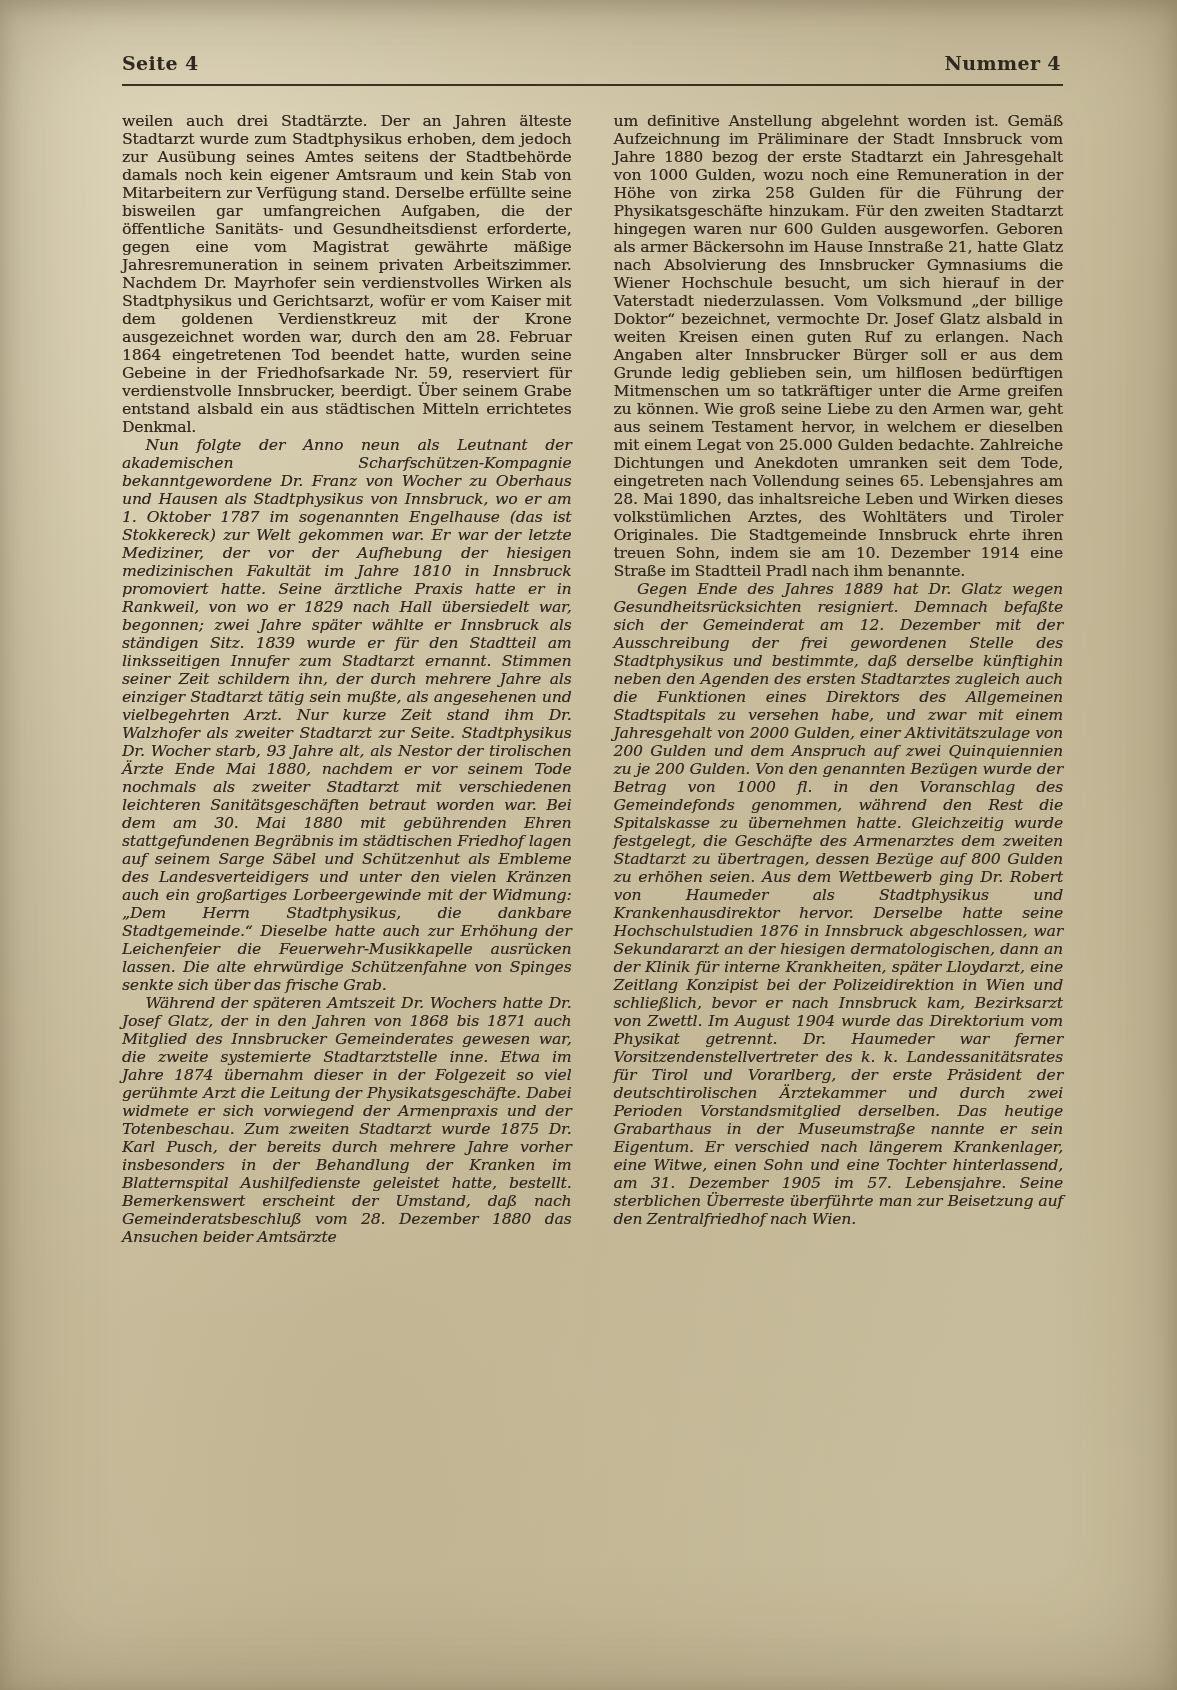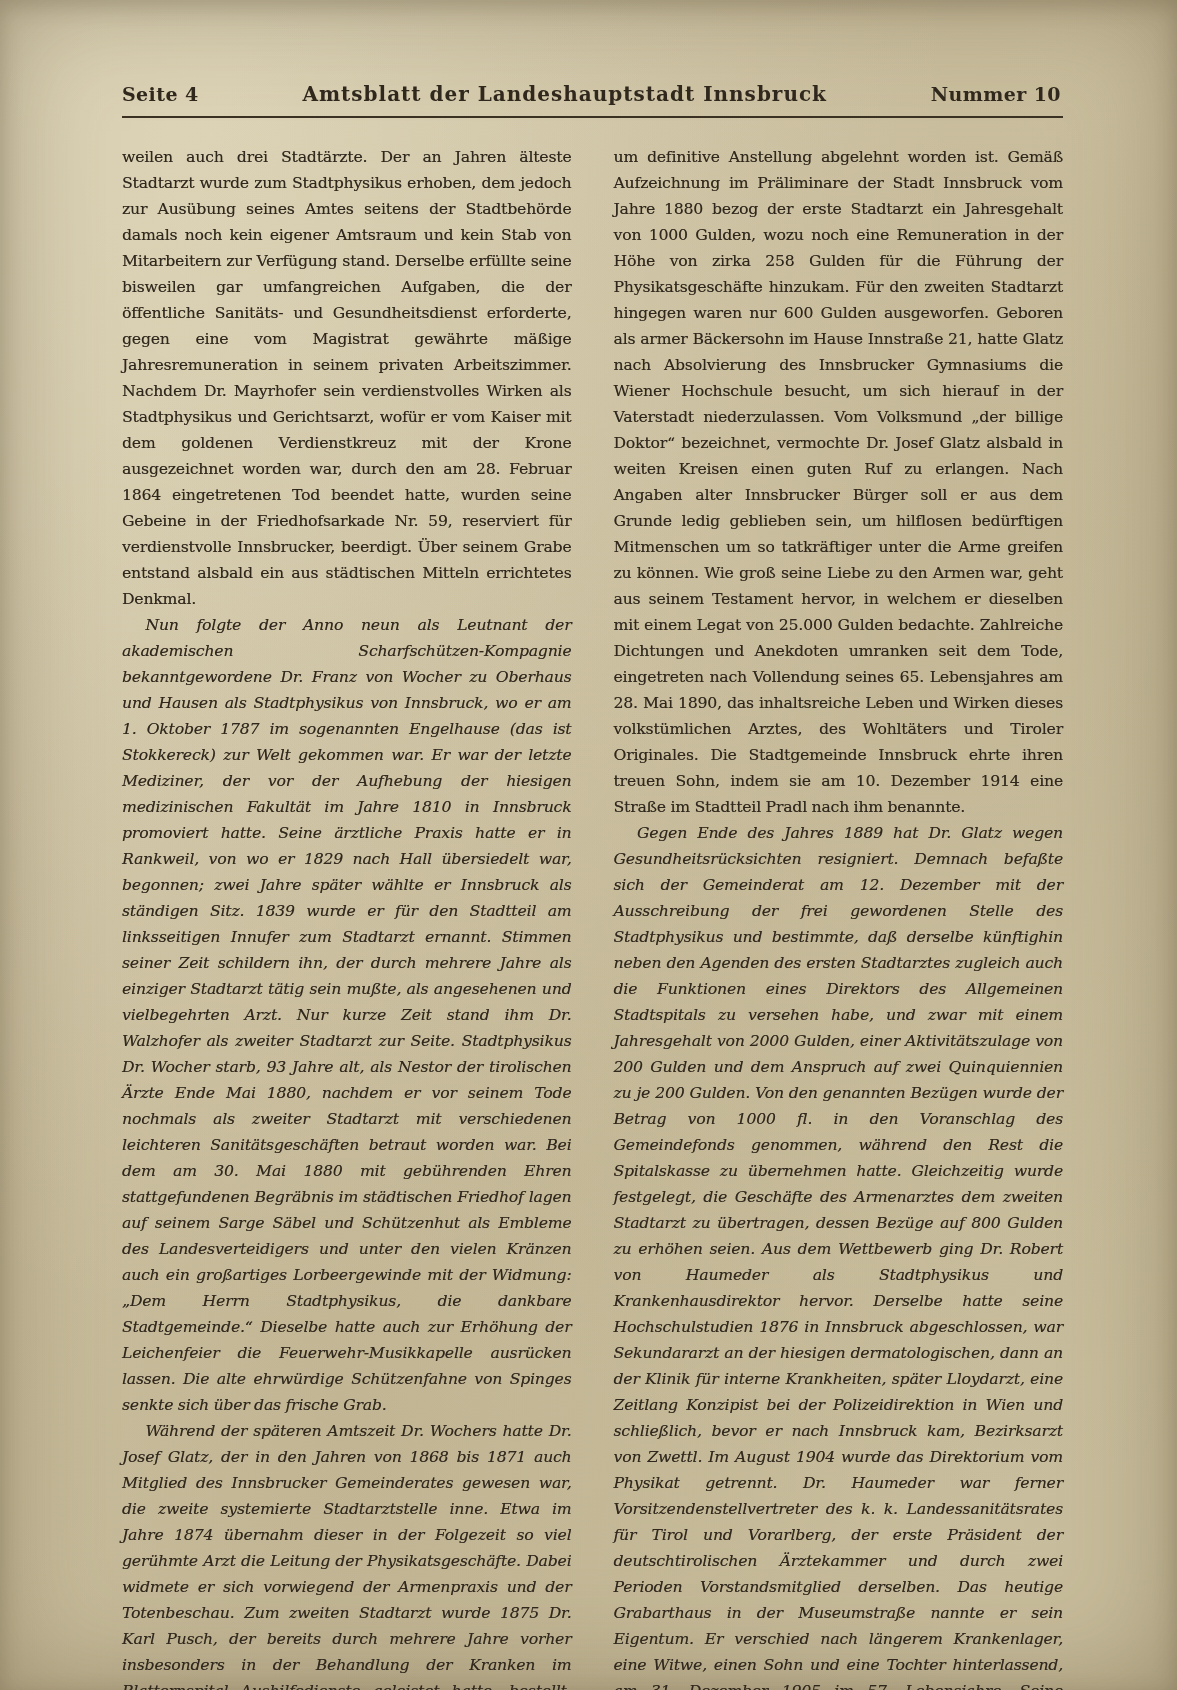--- a/index.html
+++ b/index.html
@@ -24,21 +24,20 @@
     font-family: "DejaVu Serif", "Liberation Serif", serif;
   }
   .header {
     display: flex;
     align-items: baseline;
     justify-content: space-between;
     padding: 52px 116px 0 122px;
     font-weight: bold;
     font-size: 19px;
     letter-spacing: 0.4px;
-    margin-top: 30px;
   }
   .header .title {
     font-size: 20px;
     letter-spacing: 1px;
   }
   .rule {
     margin: 10px 114px 0 122px;
     border: none;
     border-top: 2px solid #3a3122;
     height: 0;
@@ -48,41 +47,40 @@
     gap: 42px;
     padding: 26px 114px 0 122px;
   }
   .column {
     flex: 1 1 0;
     min-width: 0;
   }
   .column p {
     margin: 0;
     font-size: 15.6px;
-    line-height: 26px;
+    line-height: 18px;
     text-align: justify;
     letter-spacing: -0.15px;
     word-spacing: -0.3px;
     text-shadow: 0.2px 0 0 rgba(48, 40, 29, 0.55);
     hyphens: auto;
   }
   .column p.indent {
     text-indent: 1.5em;
     font-style: italic;
   }
 </style>
 </head>
 <body>
 
 <div class="page">
 
   <div class="header">
     <span>Seite 4</span>
-    <span class="title">Amtsblatt der Landeshauptstadt Innsbruck</span>
-    <span>Nummer 10</span>
+    <span>Nummer 4</span>
   </div>
 
   <hr class="rule">
 
   <div class="body-columns">
 
     <div class="column">
       <p>weilen auch drei Stadtärzte. Der an Jahren älteste Stadtarzt wurde zum Stadtphysikus erhoben, dem jedoch zur Ausübung seines Amtes seitens der Stadtbehörde damals noch kein eigener Amtsraum und kein Stab von Mitarbeitern zur Verfügung stand. Derselbe erfüllte seine bisweilen gar umfangreichen Aufgaben, die der öffentliche Sanitäts- und Gesundheitsdienst erforderte, gegen eine vom Magistrat gewährte mäßige Jahresremuneration in seinem privaten Arbeitszimmer. Nachdem Dr. Mayrhofer sein verdienstvolles Wirken als Stadtphysikus und Gerichtsarzt, wofür er vom Kaiser mit dem goldenen Verdienstkreuz mit der Krone ausgezeichnet worden war, durch den am 28. Februar 1864 eingetretenen Tod beendet hatte, wurden seine Gebeine in der Friedhofsarkade Nr. 59, reserviert für verdienstvolle Innsbrucker, beerdigt. Über seinem Grabe entstand alsbald ein aus städtischen Mitteln errichtetes Denkmal.</p>
       <p class="indent">Nun folgte der Anno neun als Leutnant der akademischen Scharfschützen-Kompagnie bekanntgewordene Dr. Franz von Wocher zu Oberhaus und Hausen als Stadtphysikus von Innsbruck, wo er am 1. Oktober 1787 im sogenannten Engelhause (das ist Stokkereck) zur Welt gekommen war. Er war der letzte Mediziner, der vor der Aufhebung der hiesigen medizinischen Fakultät im Jahre 1810 in Innsbruck promoviert hatte. Seine ärztliche Praxis hatte er in Rankweil, von wo er 1829 nach Hall übersiedelt war, begonnen; zwei Jahre später wählte er Innsbruck als ständigen Sitz. 1839 wurde er für den Stadtteil am linksseitigen Innufer zum Stadtarzt ernannt. Stimmen seiner Zeit schildern ihn, der durch mehrere Jahre als einziger Stadtarzt tätig sein mußte, als angesehenen und vielbegehrten Arzt. Nur kurze Zeit stand ihm Dr. Walzhofer als zweiter Stadtarzt zur Seite. Stadtphysikus Dr. Wocher starb, 93 Jahre alt, als Nestor der tirolischen Ärzte Ende Mai 1880, nachdem er vor seinem Tode nochmals als zweiter Stadtarzt mit verschiedenen leichteren Sanitätsgeschäften betraut worden war. Bei dem am 30. Mai 1880 mit gebührenden Ehren stattgefundenen Begräbnis im städtischen Friedhof lagen auf seinem Sarge Säbel und Schützenhut als Embleme des Landesverteidigers und unter den vielen Kränzen auch ein großartiges Lorbeergewinde mit der Widmung: „Dem Herrn Stadtphysikus, die dankbare Stadtgemeinde.“ Dieselbe hatte auch zur Erhöhung der Leichenfeier die Feuerwehr-Musikkapelle ausrücken lassen. Die alte ehrwürdige Schützenfahne von Spinges senkte sich über das frische Grab.</p>
       <p class="indent">Während der späteren Amtszeit Dr. Wochers hatte Dr. Josef Glatz, der in den Jahren von 1868 bis 1871 auch Mitglied des Innsbrucker Gemeinderates gewesen war, die zweite systemierte Stadtarztstelle inne. Etwa im Jahre 1874 übernahm dieser in der Folgezeit so viel gerühmte Arzt die Leitung der Physikatsgeschäfte. Dabei widmete er sich vorwiegend der Armenpraxis und der Totenbeschau. Zum zweiten Stadtarzt wurde 1875 Dr. Karl Pusch, der bereits durch mehrere Jahre vorher insbesonders in der Behandlung der Kranken im Blatternspital Aushilfedienste geleistet hatte, bestellt. Bemerkenswert erscheint der Umstand, daß nach Gemeinderatsbeschluß vom 28. Dezember 1880 das Ansuchen beider Amtsärzte</p>

